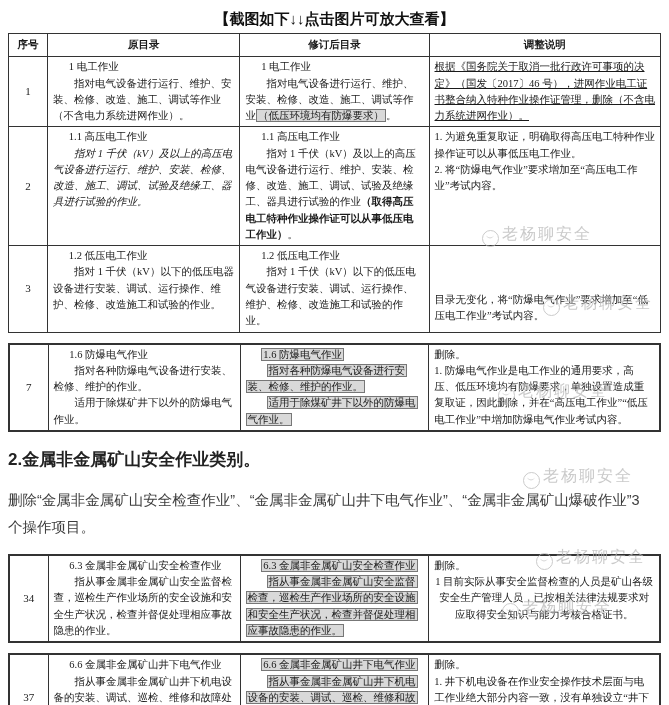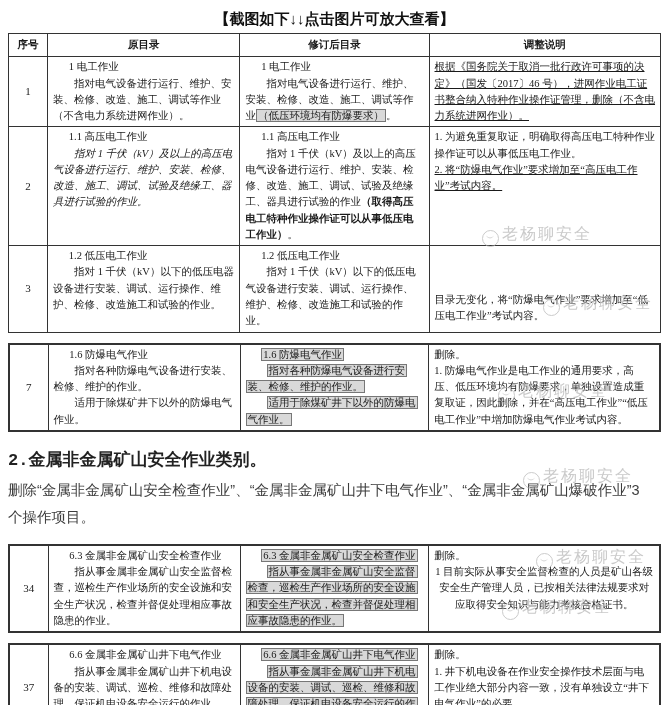--- a/index.html
+++ b/index.html
@@ -18,21 +18,21 @@
   table.rev td.num{text-align:center;vertical-align:middle;font-size:11px;}
   table.rev.boxed{border:2px solid #333;}
   .col-num{width:6%;} .col-orig{width:29.5%;} .col-rev{width:29%;} .col-note{width:35.5%;}
 
   .para{margin:0;}
   .seg-n{font-weight:normal;}
   .seg-b{font-weight:bold;}
   .seg-d{background:#d9d9d9;border:1px solid #777;padding:0 1px;
     -webkit-box-decoration-break:clone;box-decoration-break:clone;}
 
-  .section-heading{margin:16px 0 6px 8px;font-family:Liberation Mono, monospace;
+  .section-heading{margin:16px 0 16px 8px;font-family:Liberation Sans, sans-serif;
     font-size:17px;font-weight:bold;color:#222;}
   .section-paragraph{margin:0 22px 12px 8px;font-family:"Liberation Sans","DejaVu Sans",sans-serif;
     font-size:14.5px;line-height:1.9;color:#3d3d3d;}
 
   .wm{position:absolute;color:#b9b9b9;opacity:.75;font-size:16px;letter-spacing:2px;white-space:nowrap;
     font-family:"Liberation Sans","DejaVu Sans",sans-serif;pointer-events:none;}
   .wm-face{display:inline-block;width:15px;height:15px;border:1px solid #b9b9b9;border-radius:50%;
     font-size:9px;line-height:15px;text-align:center;letter-spacing:0;vertical-align:-2px;margin-right:3px;}
 </style>
 </head>
@@ -77,21 +77,21 @@
           <td>
             <div class="para" style="text-indent: 1.5em;"><span class="seg-n">1.1 高压电工作业</span></div>
             <div class="para" style="text-indent: 2em; font-style: italic;"><span class="seg-n">指对 1 千伏（kV）及以上的高压电气设备进行运行、维护、安装、检修、改造、施工、调试、试验及绝缘工、器具进行试验的作业。</span></div>
           </td>
           <td>
             <div class="para" style="text-indent: 1.5em;"><span class="seg-n">1.1 高压电工作业</span></div>
             <div class="para" style="text-indent: 2em;"><span class="seg-n">指对 1 千伏（kV）及以上的高压电气设备进行运行、维护、安装、检修、改造、施工、调试、试验及绝缘工、器具进行试验的作业</span><span class="seg-b">（取得高压电工特种作业操作证可以从事低压电工作业）</span><span class="seg-n">。</span></div>
           </td>
           <td>
             <div class="para" style="text-indent: 0em;"><span class="seg-n">1. 为避免重复取证，明确取得高压电工特种作业操作证可以从事低压电工作业。</span></div>
-            <div class="para" style="text-indent: 0em; text-decoration: underline;"><span class="seg-n">2. 将“防爆电气作业”要求增加至“高压电工作业”考试内容。</span></div>
+            <div class="para" style="text-indent: 0em;"><span class="seg-n">2. 将“防爆电气作业”要求增加至“高压电工作业”考试内容。</span></div>
           </td>
         </tr>
         <tr>
           <td class="num">3</td>
           <td>
             <div class="para" style="text-indent: 1.5em;"><span class="seg-n">1.2 低压电工作业</span></div>
             <div class="para" style="text-indent: 2em;"><span class="seg-n">指对 1 千伏（kV）以下的低压电器设备进行安装、调试、运行操作、维护、检修、改造施工和试验的作业。</span></div>
           </td>
           <td>
             <div class="para" style="text-indent: 1.5em;"><span class="seg-n">1.2 低压电工作业</span></div>

